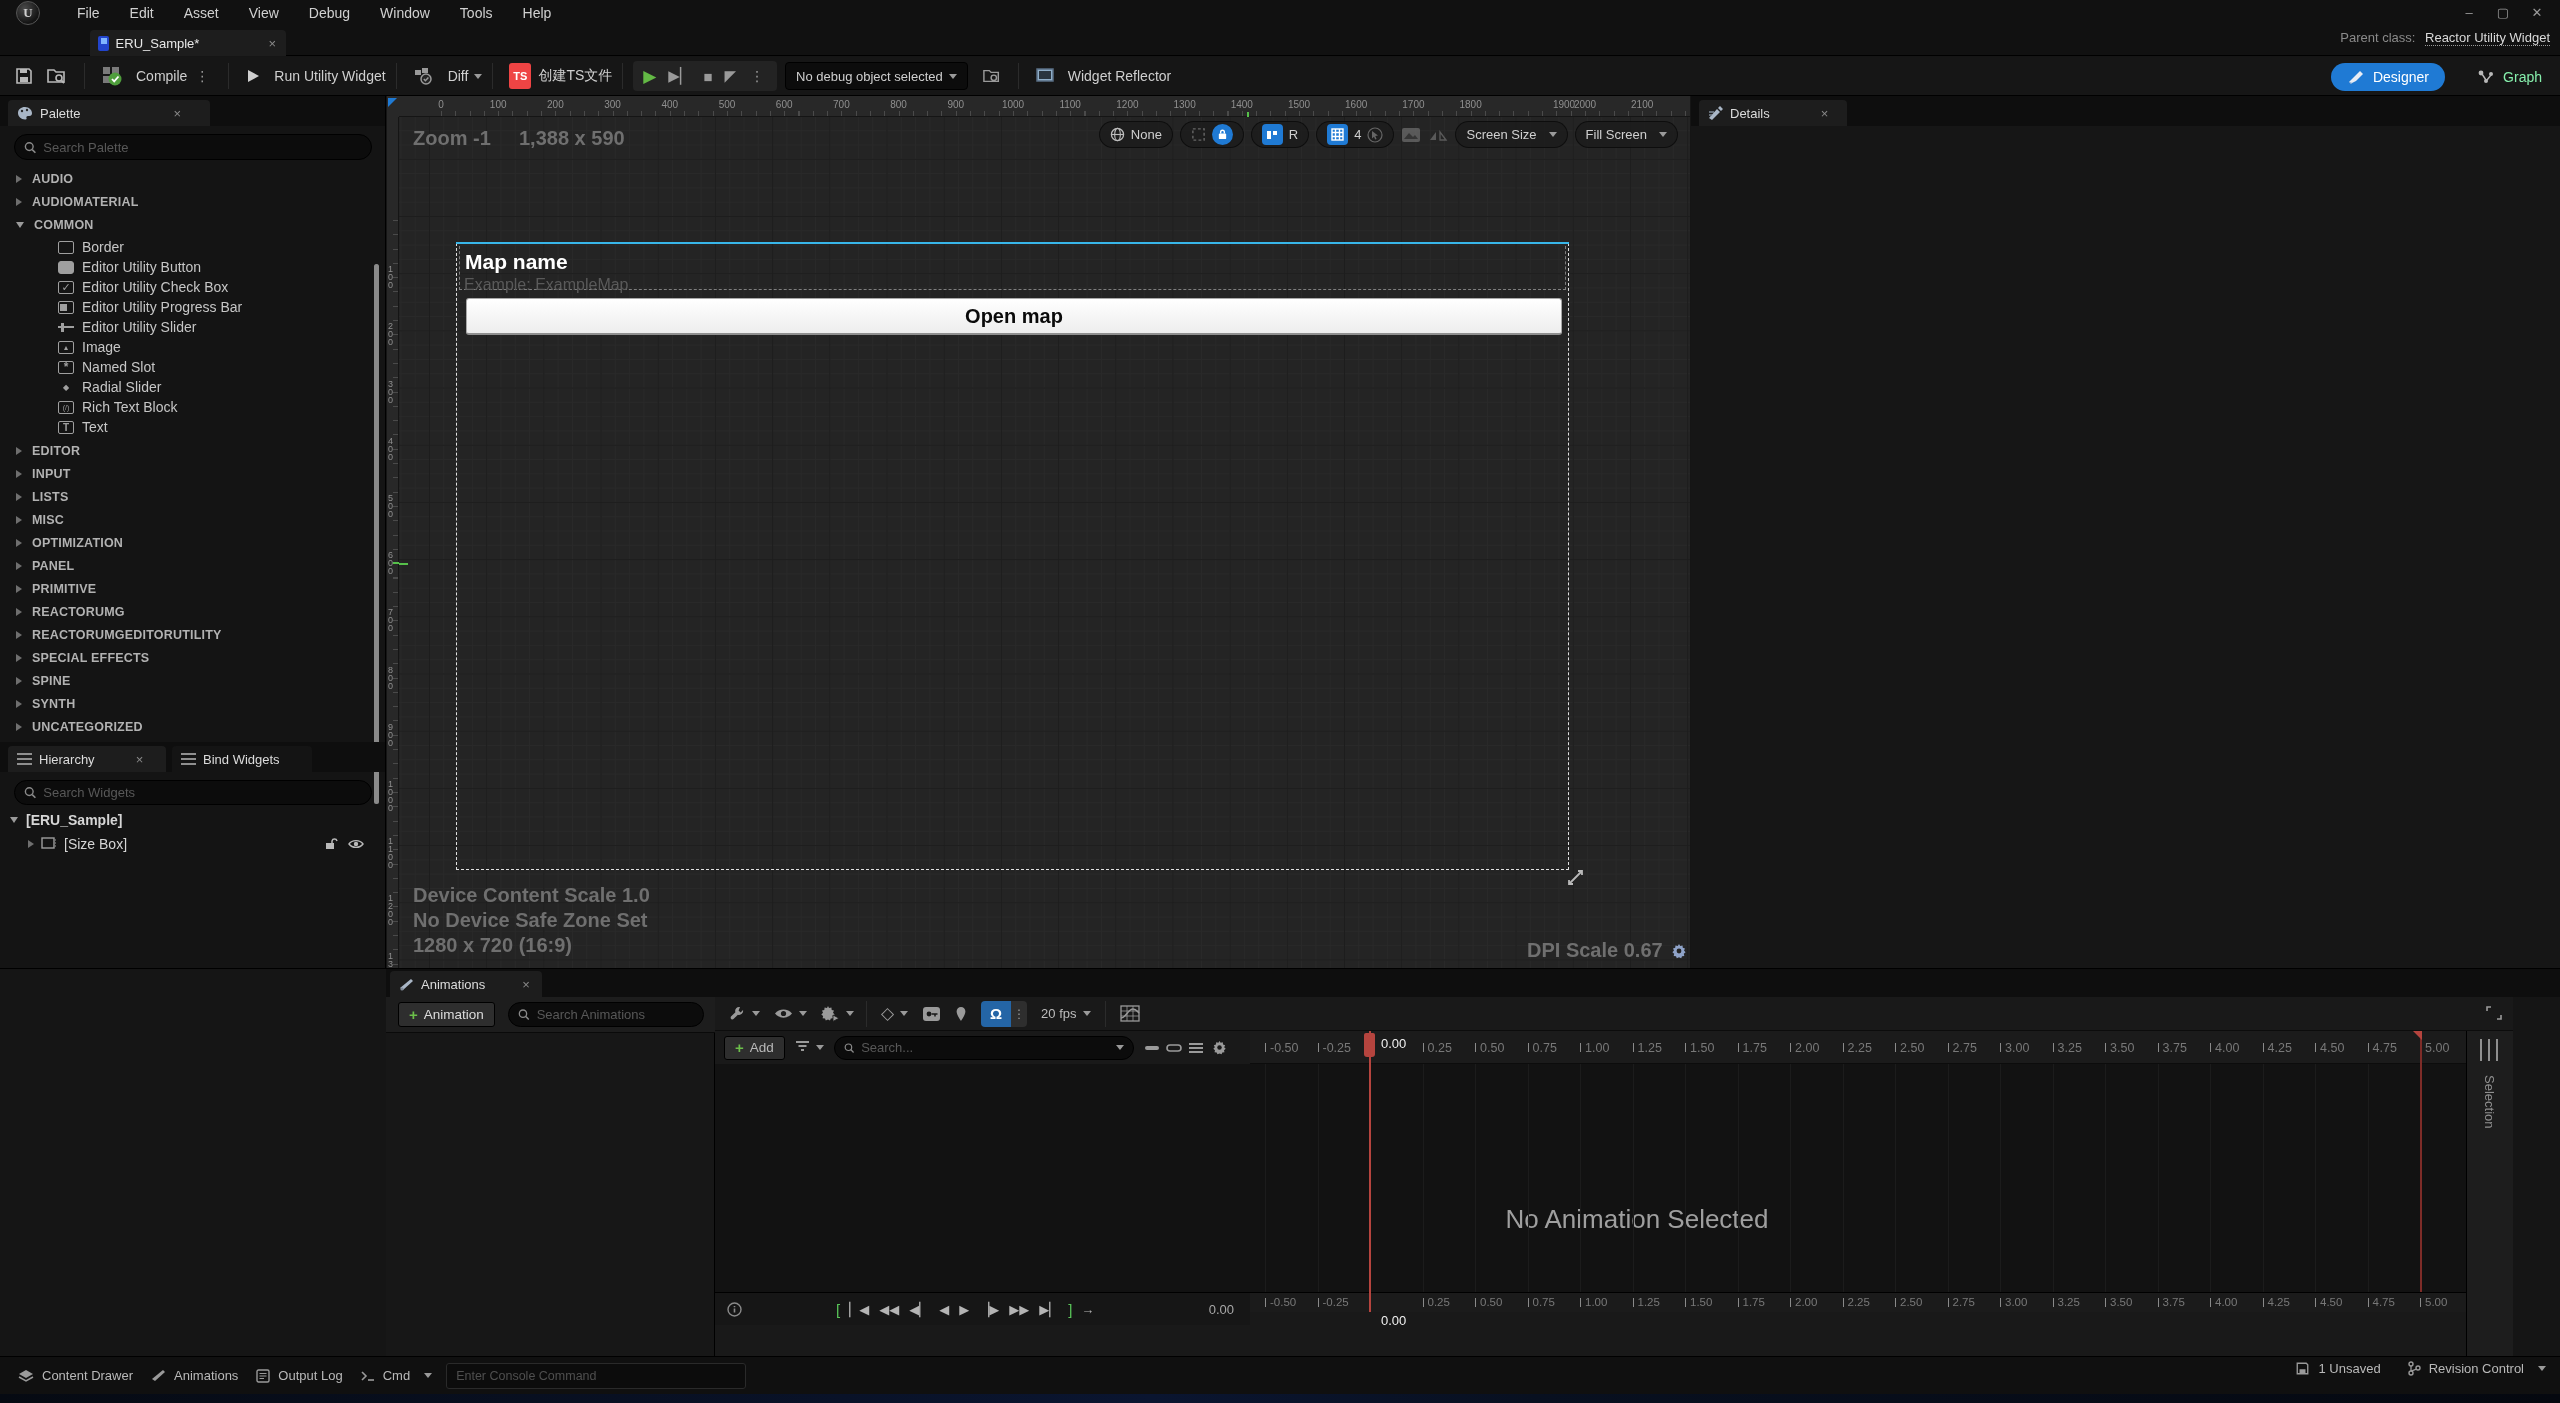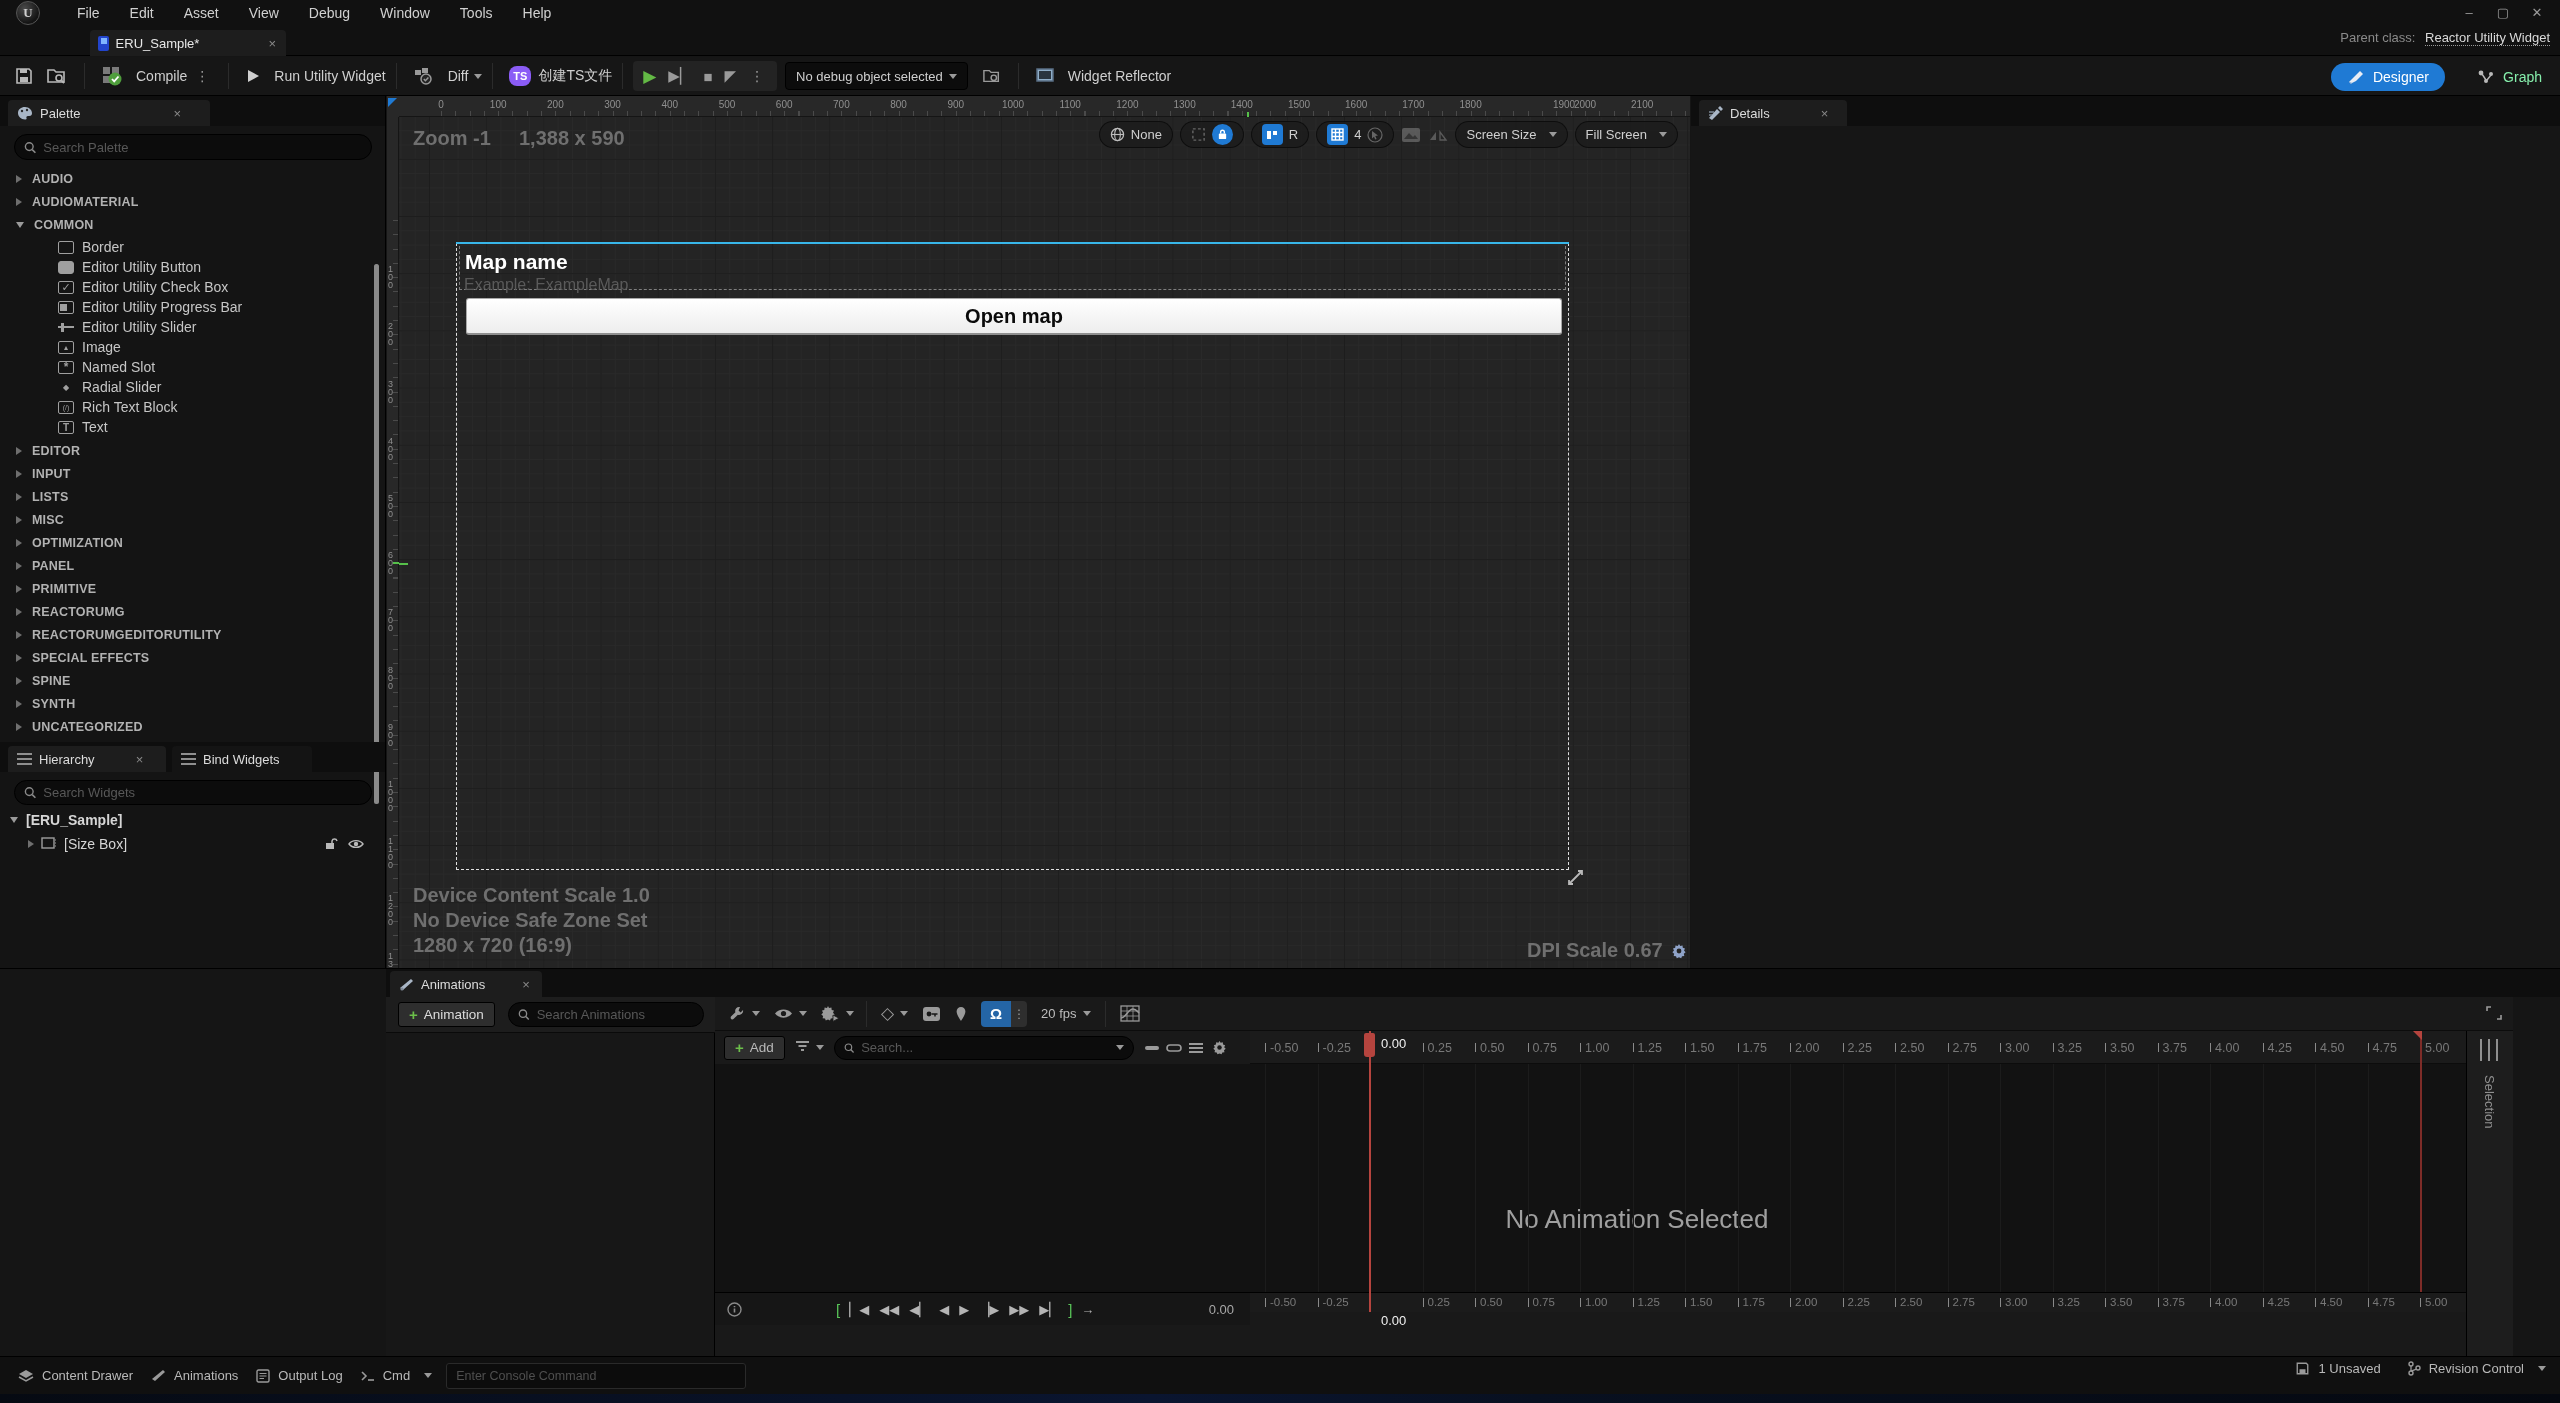--- a/index.html
+++ b/index.html
@@ -26,21 +26,21 @@
   #parent-class .pcl { color:#8a8a8a; }
   #parent-class .pcv { color:#dadada; border-bottom:1px dotted #9a9a9a; margin-left:6px; }
 
   
   #toolbar { left:0; top:57px; width:2560px; height:39px; background:#161616; border-bottom:1px solid #000; display:flex; align-items:center; }
   .tb-sep { width:1px; height:26px; background:#2b2b2b; margin:0 10px; }
   .tb-ic { display:flex; align-items:center; justify-content:center; margin:0 6px; }
   .tb-label { font-size:14px; color:#cfcfcf; margin-left:7px; }
   .dots { color:#9a9a9a; font-size:14px; letter-spacing:1px; margin:0 8px; }
   .chev { width:0; height:0; border-left:4px solid transparent; border-right:4px solid transparent; border-top:5px solid #9a9a9a; display:inline-block; margin-left:6px; }
-  .ts-badge { width:22px; height:20px; background:#8b5cf6; border-radius:8px; color:#fff; font-size:11px; font-weight:bold; display:flex; align-items:center; justify-content:center; }
+  .ts-badge { width:22px; height:26px; background:#ef4444; border-radius:3px; color:#fff; font-size:11px; font-weight:bold; display:flex; align-items:center; justify-content:center; }
   #play-group { background:#232323; border-radius:4px; height:30px; display:flex; align-items:center; padding:0 4px; }
   .pg-ic { font-size:15px; margin:0 6px; color:#9a9a9a; }
   .pg-play { color:#63b945; font-size:17px; }
   #debug-select { background:#0c0c0c; border:1px solid #000; border-radius:4px; height:28px; display:flex; align-items:center; padding:0 10px; margin:0 8px; }
   #debug-select .label { font-size:13px; color:#cfcfcf; }
   #designer-btn { position:absolute; right:115px; top:63px; height:28px; background:#1f7ad4; border-radius:14px; display:flex; align-items:center; padding:0 16px; gap:8px; }
   #designer-btn .label { color:#fff; font-size:14px; }
   #graph-btn { position:absolute; right:18px; top:63px; height:28px; display:flex; align-items:center; gap:8px; }
   #graph-btn .label { color:#86efac; font-size:14px; }
 

